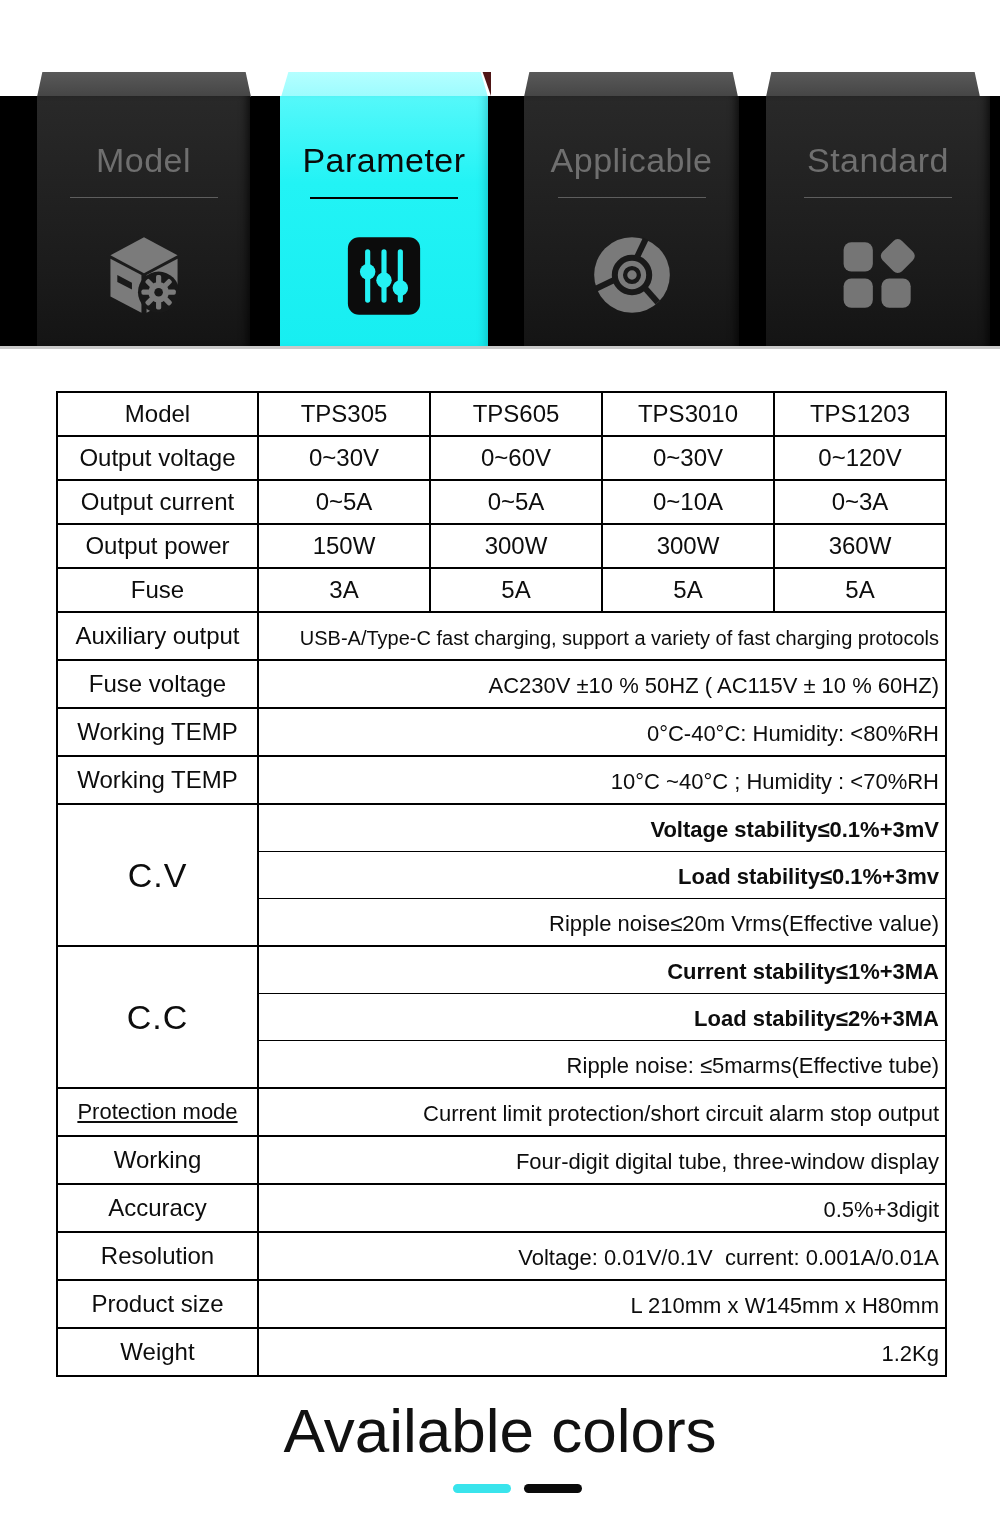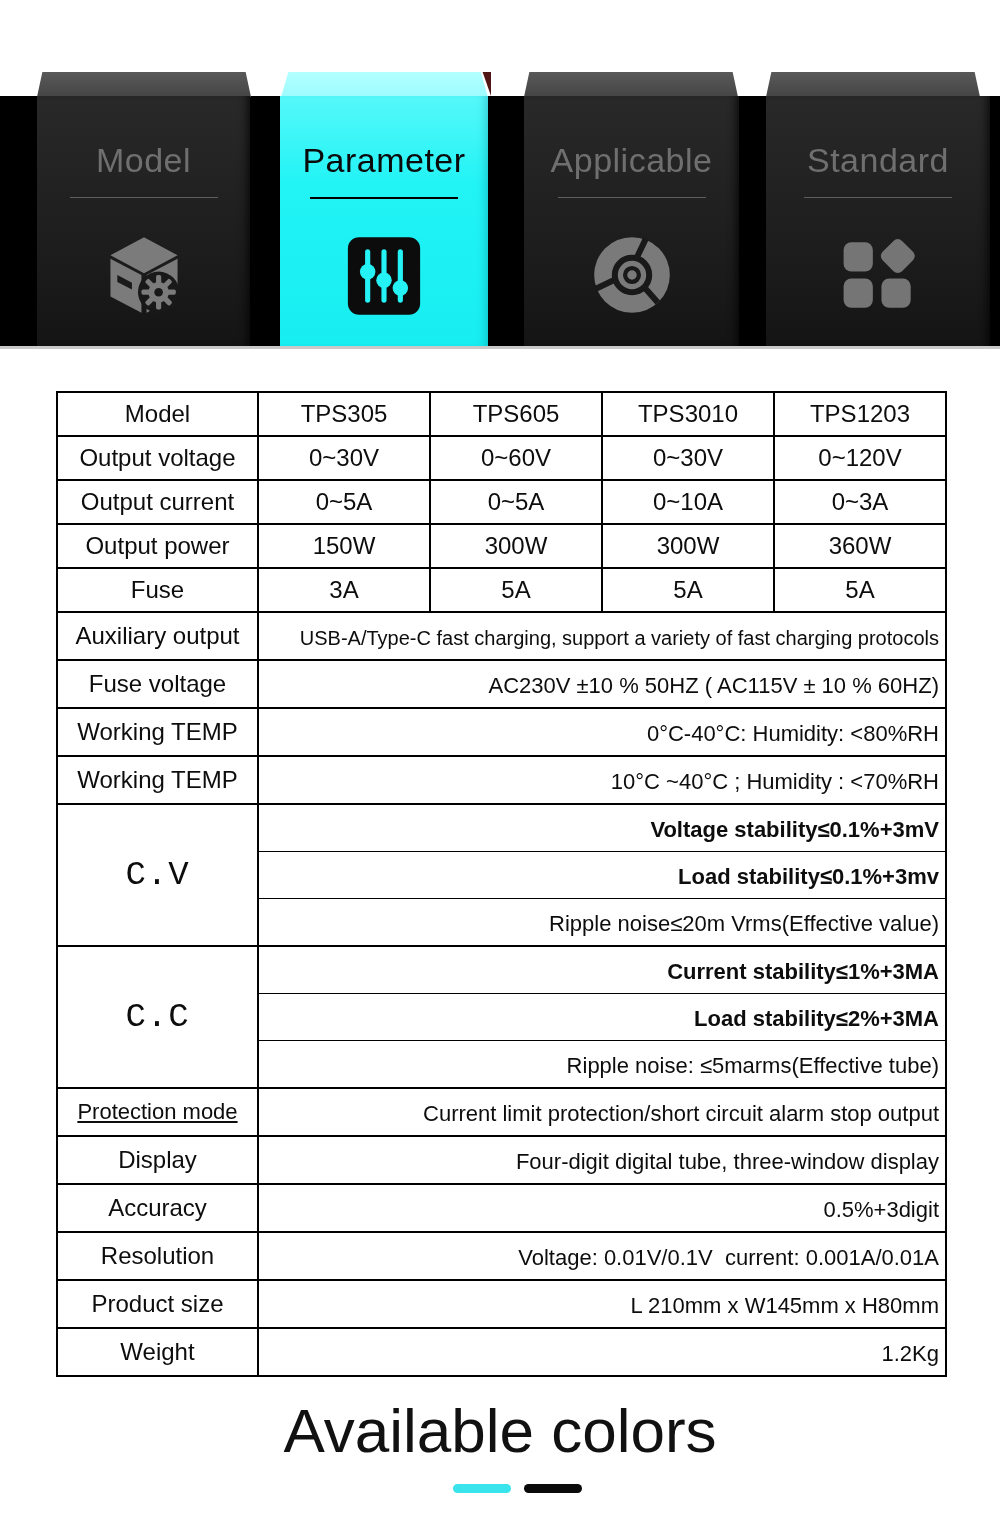--- a/index.html
+++ b/index.html
@@ -25,21 +25,21 @@
   .active .tab-label{color:#0a0a0a;}
   .tab-underline{margin-top:17px;width:148px;height:2px;}
   .inactive .tab-underline{background:#5e5e5e;height:1px;}
   .active .tab-underline{background:#000;}
   .tab-icon{margin-top:34px;width:86px;height:86px;}
   
   table.spec{position:absolute;left:56px;top:391px;width:889px;border-collapse:collapse;table-layout:fixed;}
   .spec th,.spec td{border:2px solid #000;height:42px;padding:0;font-weight:400;
     font-size:24px;text-align:center;vertical-align:middle;color:#0d0d0d;}
   .spec th{font-size:24px;}
-  .spec th.biglab{font-size:34px;letter-spacing:1px;font-family:Liberation Mono, monospace;}
+  .spec th.biglab{font-size:34px;letter-spacing:1px;}
   .spec td.spanv{text-align:right;padding:4px 6px 0 10px;font-size:22px;white-space:pre-wrap;}
   .spec td.spanv.sm{font-size:20px;padding-left:8px;}
   .spec tr.sub td{border-top-width:1px;}
   .spec tr.presub td{border-bottom-width:1px;font-weight:bold;}
   
   .avail-title{position:absolute;left:0;top:1396px;width:1000px;text-align:center;
     font-size:62px;line-height:70px;color:#111;}
   .dashes{position:absolute;left:453px;top:1484px;display:flex;gap:13px;}
   .dash{height:9px;border-radius:5px;}
   .dash.cyan{width:58px;background:#39e4ec;}
@@ -205,21 +205,21 @@
     <td class="spanv" colspan="4">Load stability≤2%+3MA</td>
   </tr>
   <tr class="sub">
     <td class="spanv" colspan="4">Ripple noise: ≤5marms(Effective tube)</td>
   </tr>
   <tr>
     <th style="font-size:22px;text-decoration:underline;">Protection mode</th>
     <td class="spanv" colspan="4">Current limit protection/short circuit alarm stop output</td>
   </tr>
   <tr>
-    <th>Display</th>
+    <th>Working</th>
     <td class="spanv" colspan="4">Four-digit digital tube, three-window display</td>
   </tr>
   <tr>
     <th>Accuracy</th>
     <td class="spanv" colspan="4">0.5%+3digit</td>
   </tr>
   <tr>
     <th>Resolution</th>
     <td class="spanv" colspan="4">Voltage: 0.01V/0.1V  current: 0.001A/0.01A</td>
   </tr>

